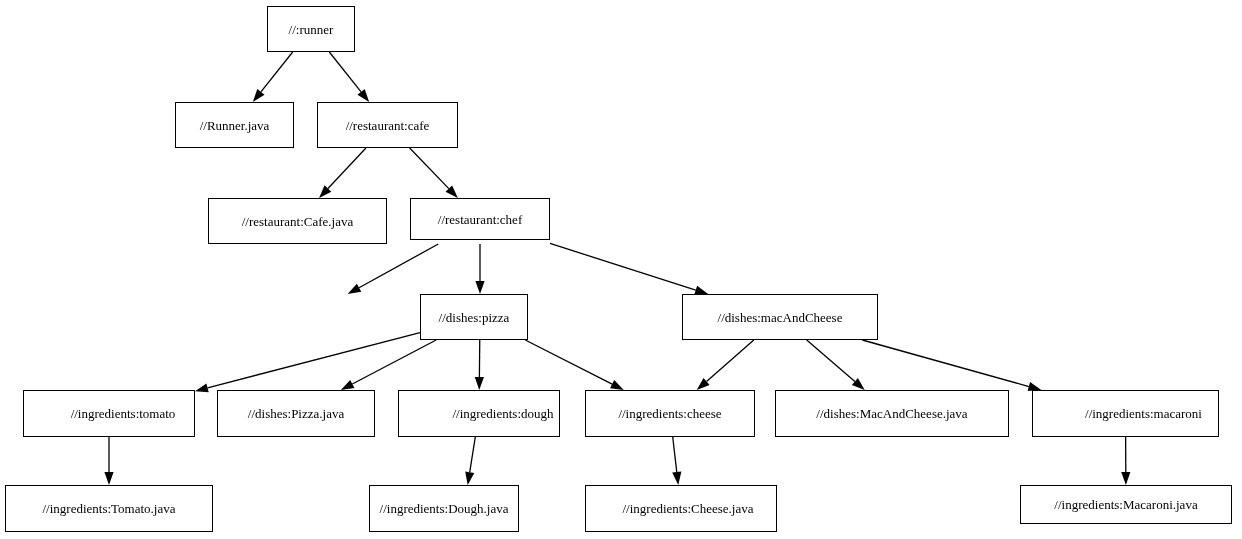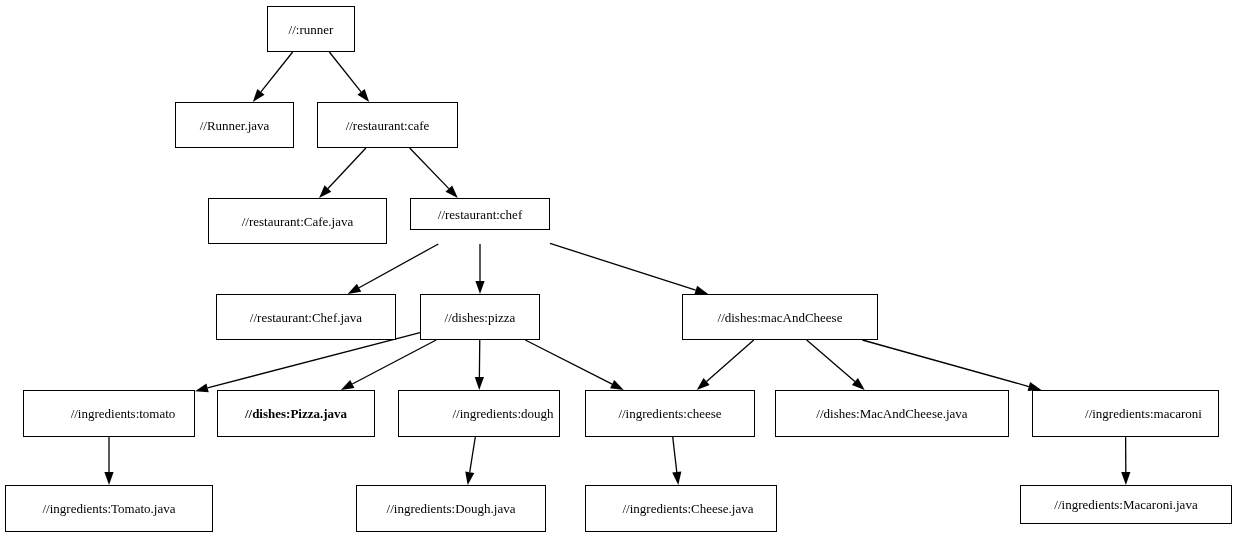--- a/index.html
+++ b/index.html
@@ -87,54 +87,51 @@
     </div>
     <div class="node" style="left: 175px; top: 102px; width: 119px; height: 46px; background: rgb(255, 255, 255); border-color: rgb(0, 0, 0);">
       <span class="node-label" style="color: rgb(0, 0, 0);">//Runner.java</span>
     </div>
     <div class="node" style="left: 317px; top: 102px; width: 141px; height: 46px; background: rgb(255, 255, 255); border-color: rgb(0, 0, 0);">
       <span class="node-label" style="color: rgb(0, 0, 0);">//restaurant:cafe</span>
     </div>
     <div class="node" style="left: 208px; top: 198px; width: 179px; height: 46px; background: rgb(255, 255, 255); border-color: rgb(0, 0, 0);">
       <span class="node-label" style="color: rgb(0, 0, 0);">//restaurant:Cafe.java</span>
     </div>
-    <div class="node" style="left: 410px; top: 198px; width: 140px; height: 32px; background: rgb(255, 255, 255); border-color: rgb(0, 0, 0);">
+    <div class="node" style="left: 410px; top: 198px; width: 140px; height: 42px; background: rgb(255, 255, 255); border-color: rgb(0, 0, 0);">
       <span class="node-label" style="color: rgb(0, 0, 0);">//restaurant:chef</span>
     </div>
-    <div class="node" style="left: 216px; top: 294px; width: 180px; height: 46px; background: rgb(255, 255, 255); border-color: rgb(0, 0, 0);">
-      <span class="node-label" style="color: rgb(0, 0, 0);">//restaurant:Chef.java</span>
-    </div>
-    <div class="node" style="left: 420px; top: 294px; width: 120px; height: 46px; background: rgb(255, 255, 255); border-color: rgb(0, 0, 0);">
+    <div class="node" style="left: 420px; top: 294px; width: 108px; height: 46px; background: rgb(255, 255, 255); border-color: rgb(0, 0, 0);">
       <span class="node-label" style="color: rgb(0, 0, 0);">//dishes:pizza</span>
     </div>
     <div class="node" style="left: 682px; top: 294px; width: 196px; height: 46px; background: rgb(255, 255, 255); border-color: rgb(0, 0, 0);">
       <span class="node-label" style="color: rgb(0, 0, 0);">//dishes:macAndCheese</span>
     </div>
     <div class="node" style="left: 23px; top: 390px; width: 172px; height: 47px; background: rgb(255, 255, 255); border-color: rgb(0, 0, 0);">
       <span class="node-label" style="color: rgb(0, 0, 0); margin-left: 28px;">//ingredients:tomato</span>
     </div>
-    <div class="node" style="left: 217px; top: 390px; width: 158px; height: 47px; background: rgb(255, 255, 255); border-color: rgb(0, 0, 0); font-weight: bold;">
+    <div class="node" style="left: 217px; top: 390px; width: 158px; height: 47px; background: rgb(255, 255, 255); border-color: rgb(0, 0, 0);">
       <span class="node-label" style="color: rgb(0, 0, 0);">//dishes:Pizza.java</span>
     </div>
     <div class="node" style="left: 398px; top: 390px; width: 162px; height: 47px; background: rgb(255, 255, 255); border-color: rgb(0, 0, 0); padding-left: 48px;">
       <span class="node-label" style="color: rgb(0, 0, 0);">//ingredients:dough</span>
     </div>
     <div class="node" style="left: 775px; top: 390px; width: 234px; height: 47px; background: rgb(255, 255, 255); border-color: rgb(0, 0, 0);">
       <span class="node-label" style="color: rgb(0, 0, 0);">//dishes:MacAndCheese.java</span>
     </div>
     <div class="node" style="left: 585px; top: 390px; width: 170px; height: 47px; background: rgb(255, 255, 255); border-color: rgb(0, 0, 0);">
       <span class="node-label" style="color: rgb(0, 0, 0);">//ingredients:cheese</span>
     </div>
     <div class="node" style="left: 1032px; top: 390px; width: 187px; height: 47px; background: rgb(255, 255, 255); border-color: rgb(0, 0, 0); padding-left: 36px;">
       <span class="node-label" style="color: rgb(0, 0, 0);">//ingredients:macaroni</span>
     </div>
     <div class="node" style="left: 5px; top: 485px; width: 208px; height: 47px; background: rgb(255, 255, 255); border-color: rgb(0, 0, 0);">
       <span class="node-label" style="color: rgb(0, 0, 0);">//ingredients:Tomato.java</span>
     </div>
-    <div class="node" style="left: 356px; top: 485px; width: 190px; height: 47px; background: rgb(255, 255, 255); border-color: rgb(0, 0, 0);">
+    <div class="node" style="left: 369px; top: 485px; width: 150px; height: 47px; background: rgb(255, 255, 255); border-color: rgb(0, 0, 0);">
       <span class="node-label" style="color: rgb(0, 0, 0);">//ingredients:Dough.java</span>
     </div>
     <div class="node" style="left: 585px; top: 485px; width: 192px; height: 47px; background: rgb(255, 255, 255); border-color: rgb(0, 0, 0);">
       <span class="node-label" style="color: rgb(0, 0, 0); margin-left: 14px;">//ingredients:Cheese.java</span>
     </div>
     <div class="node" style="left: 1020px; top: 485px; width: 212px; height: 39px; background: rgb(255, 255, 255); border-color: rgb(0, 0, 0);">
       <span class="node-label" style="color: rgb(0, 0, 0);">//ingredients:Macaroni.java</span>
     </div>
   </div>
 

